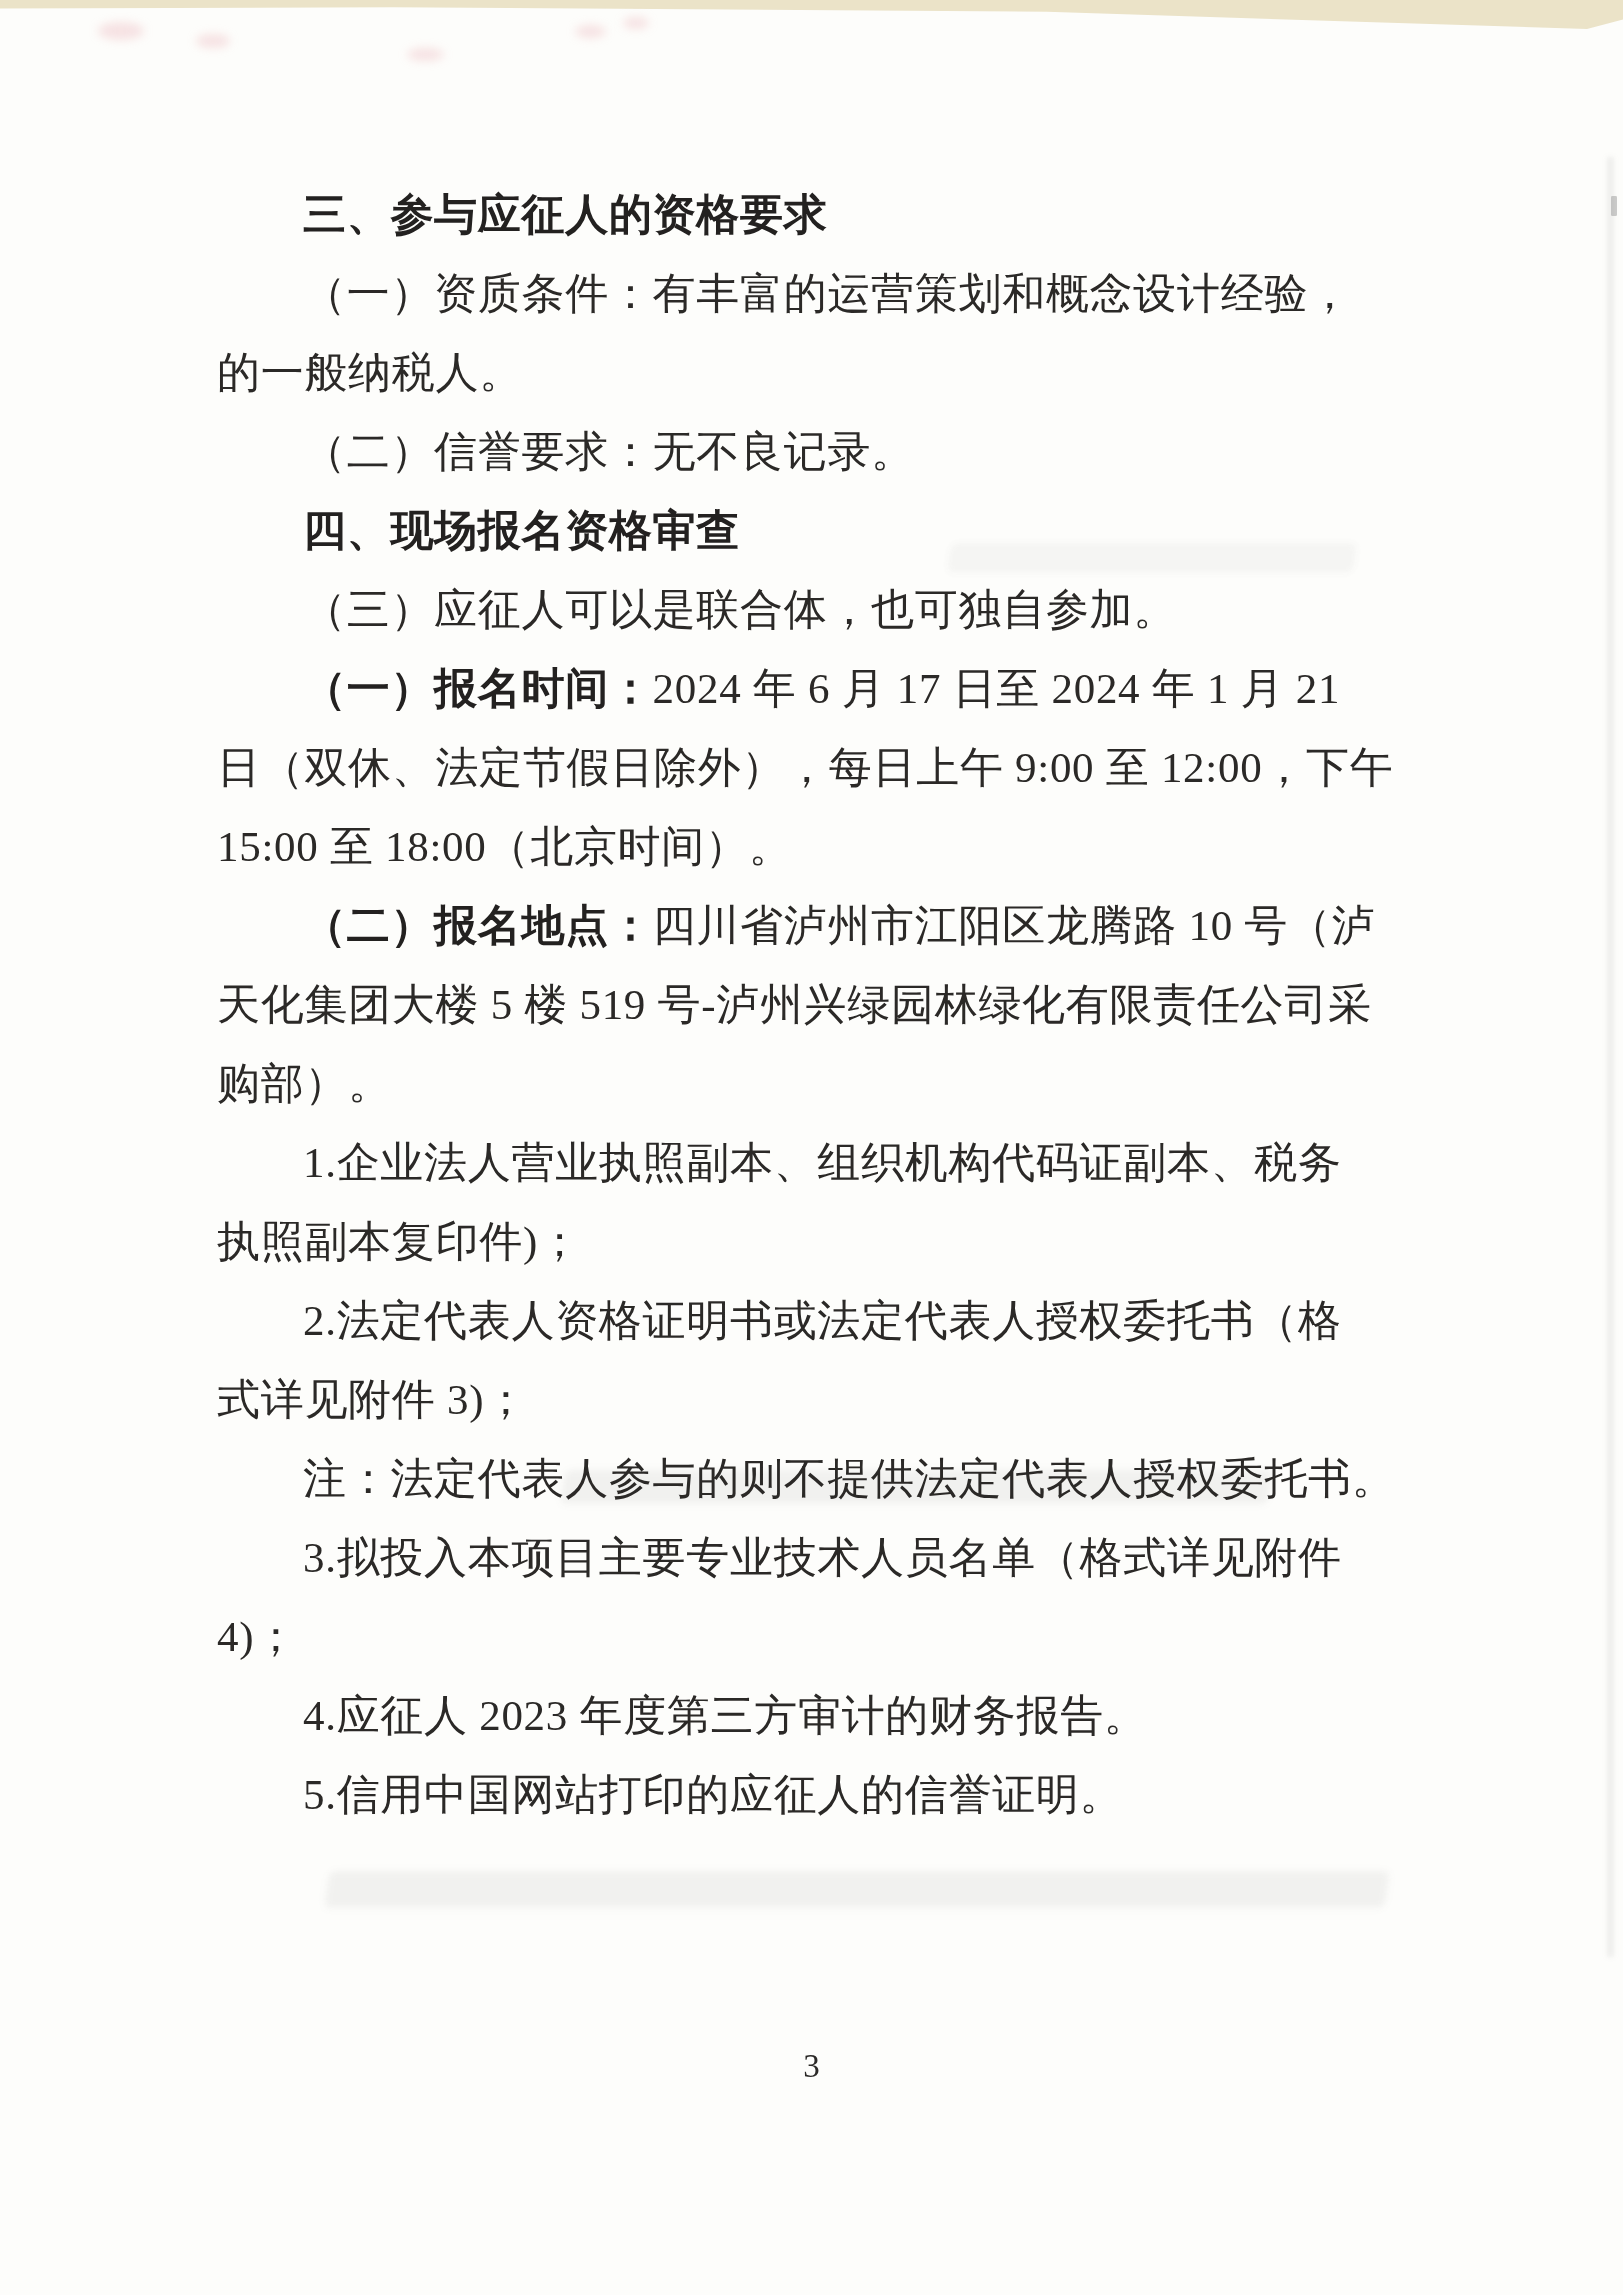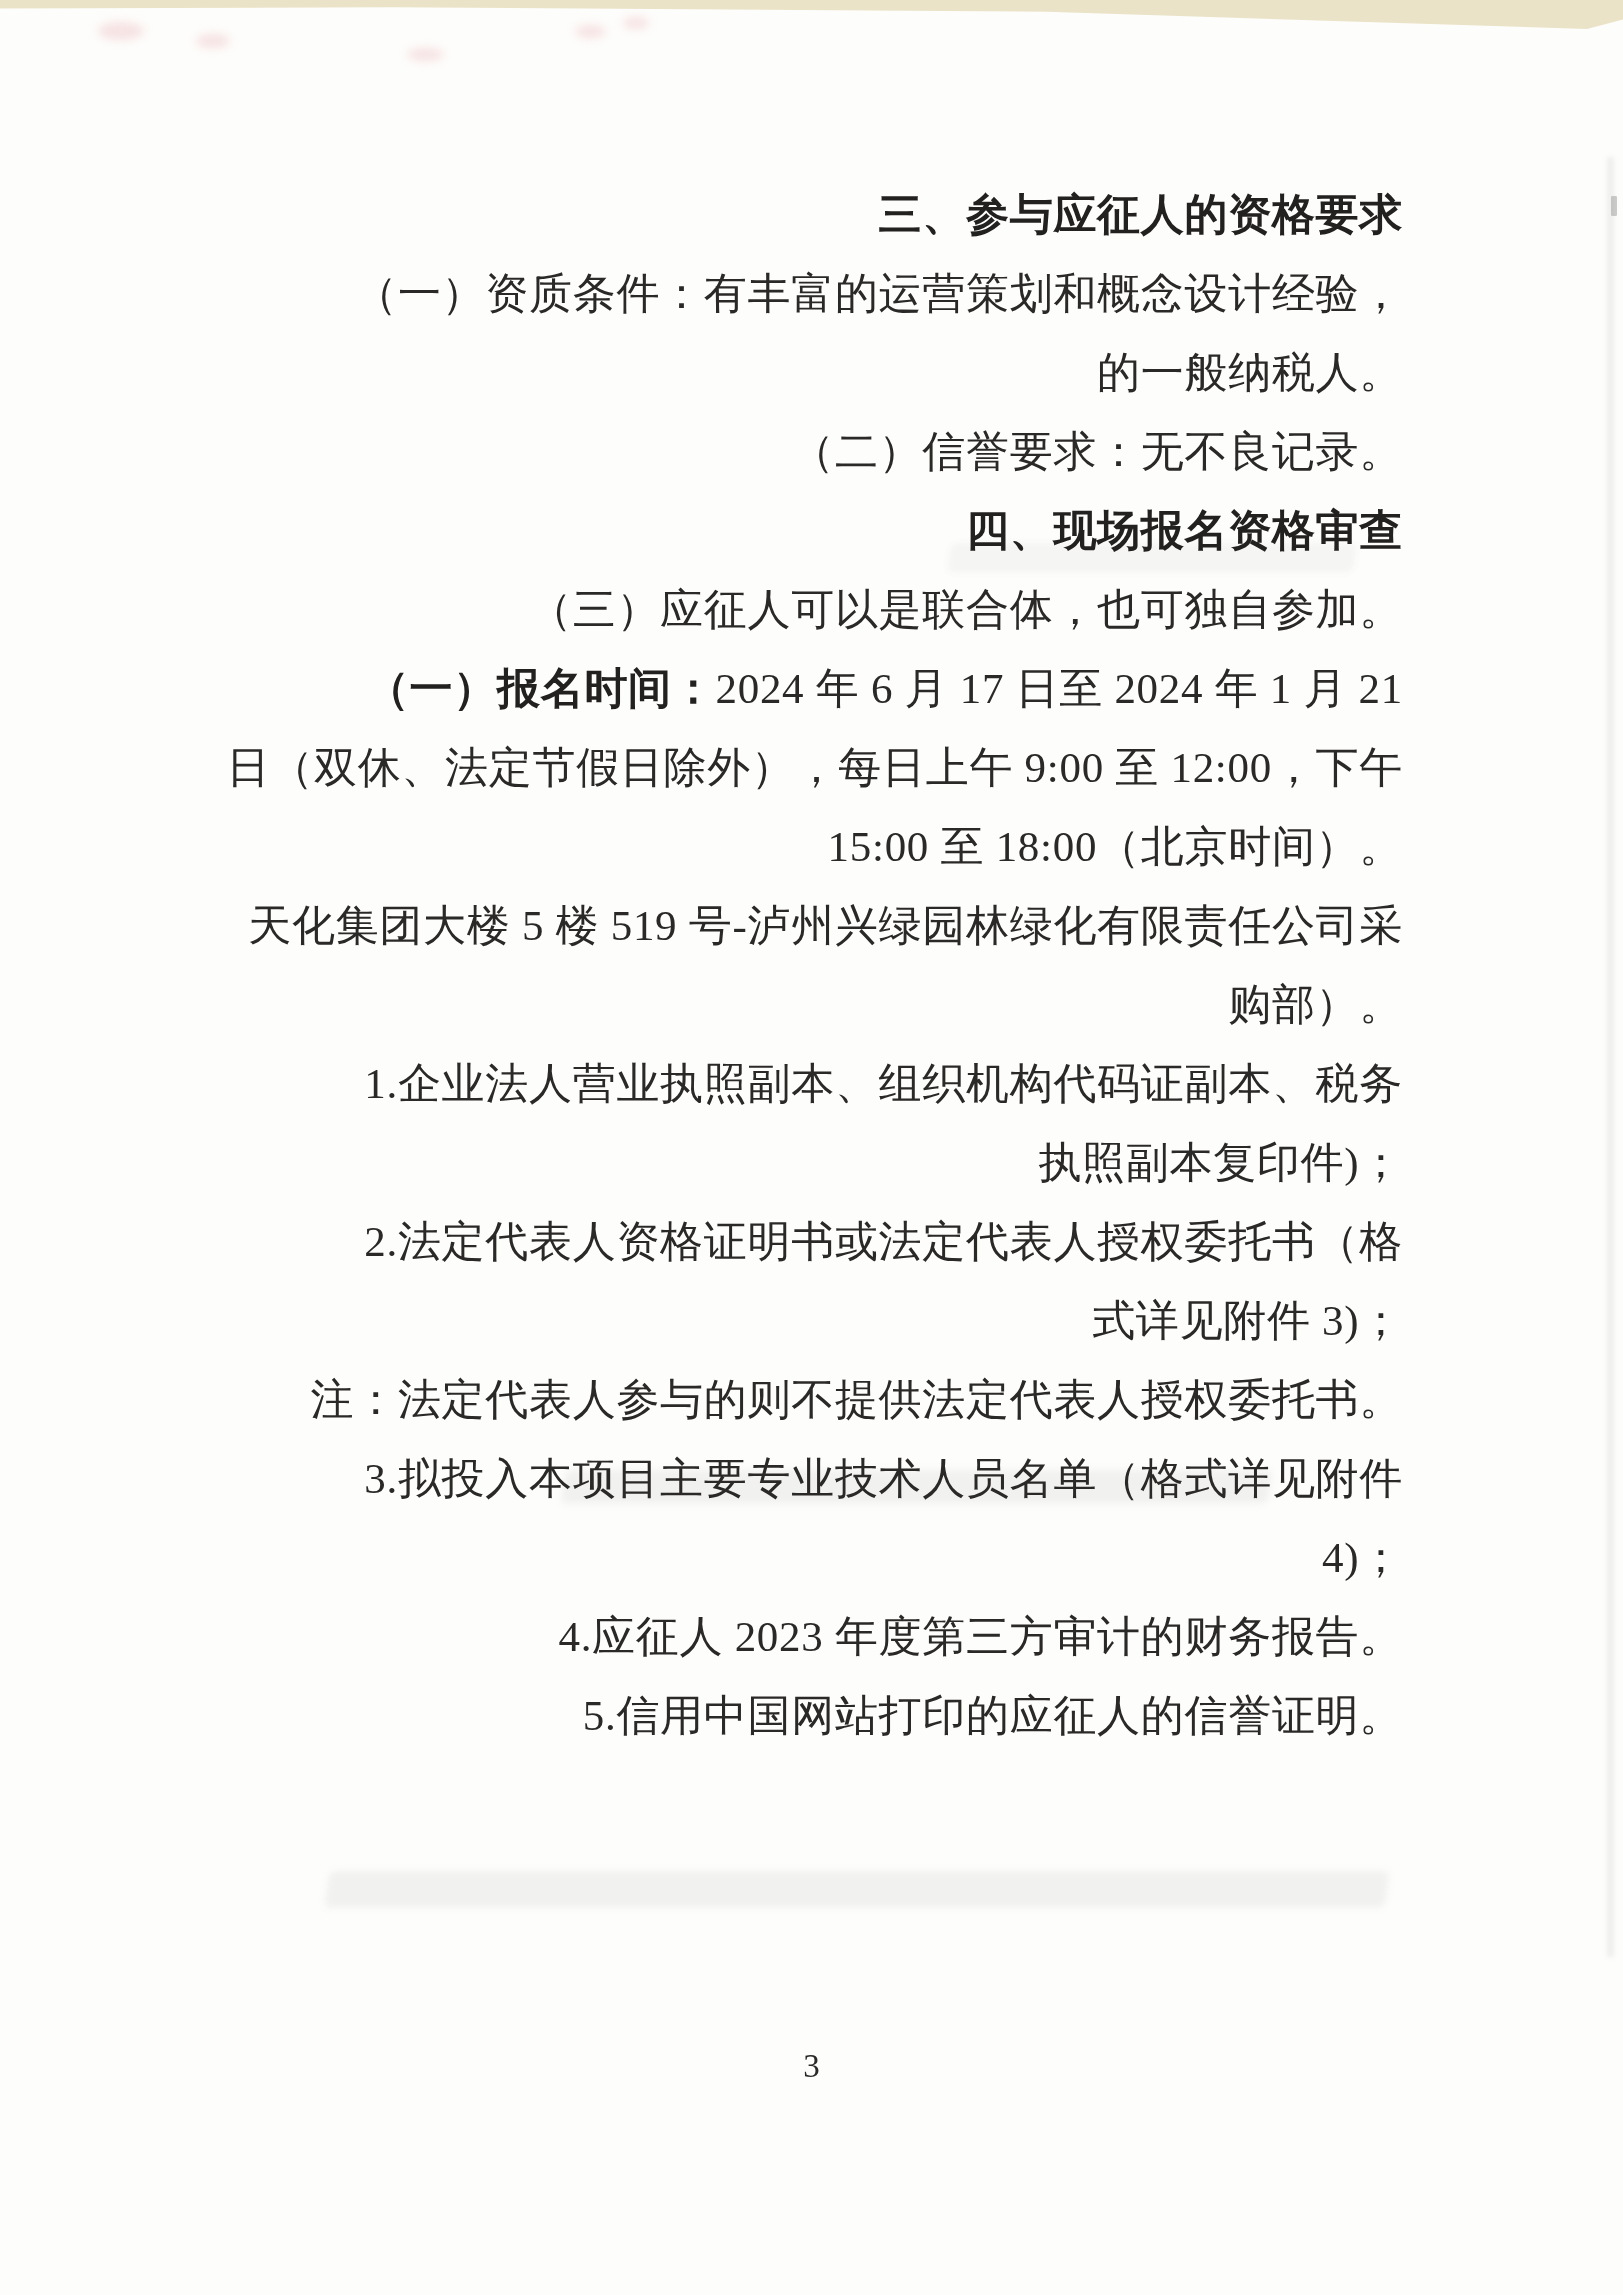--- a/index.html
+++ b/index.html
@@ -46,21 +46,21 @@
     position:absolute;right:9.2px;top:157px;width:6.5px;height:1800px;
     background:rgba(110,110,110,0.10);
     filter:blur(2.6px);
   }
   .right-tick{
     position:absolute;left:1611px;top:196px;width:5.9px;height:19.6px;
     background:#8d8d8d;opacity:.45;border-radius:1.3px;
   }
   
   .doc{
-    position:absolute;left:217px;top:175px;width:1186px;text-align:right;
+    position:absolute;left:217px;top:175px;width:1186px;
   }
   .line{
     height:79px;
     line-height:79px;
     font-size:43px;
     letter-spacing:0.7px;
     white-space:nowrap;
     color:#2b2927;
   }
   .line.indent{padding-left:86px;}
@@ -89,20 +89,21 @@
   <div class="doc">
       <div class="line indent"><span class="bold">三、参与应征人的资格要求</span></div>
       <div class="line indent"><span>（一）资质条件：有丰富的运营策划和概念设计经验，</span></div>
       <div class="line"><span>的一般纳税人。</span></div>
       <div class="line indent"><span>（二）信誉要求：无不良记录。</span></div>
       <div class="line indent"><span class="bold">四、现场报名资格审查</span></div>
       <div class="line indent"><span>（三）应征人可以是联合体，也可独自参加。</span></div>
       <div class="line indent"><span class="bold">（一）报名时间：</span><span>2024 年 6 月 17 日至 2024 年 1 月 21</span></div>
       <div class="line"><span>日（双休、法定节假日除外），每日上午 9:00 至 12:00，下午</span></div>
       <div class="line"><span>15:00 至 18:00（北京时间）。</span></div>
+      <div class="line indent"><span class="bold">（二）报名地点：</span><span>四川省泸州市江阳区龙腾路 10 号（泸</span></div>
       <div class="line"><span>天化集团大楼 5 楼 519 号-泸州兴绿园林绿化有限责任公司采</span></div>
       <div class="line"><span>购部）。</span></div>
       <div class="line indent"><span>1.企业法人营业执照副本、组织机构代码证副本、税务</span></div>
       <div class="line"><span>执照副本复印件)；</span></div>
       <div class="line indent"><span>2.法定代表人资格证明书或法定代表人授权委托书（格</span></div>
       <div class="line"><span>式详见附件 3)；</span></div>
       <div class="line indent"><span>注：法定代表人参与的则不提供法定代表人授权委托书。</span></div>
       <div class="line indent"><span>3.拟投入本项目主要专业技术人员名单（格式详见附件</span></div>
       <div class="line"><span>4)；</span></div>
       <div class="line indent"><span>4.应征人 2023 年度第三方审计的财务报告。</span></div>

